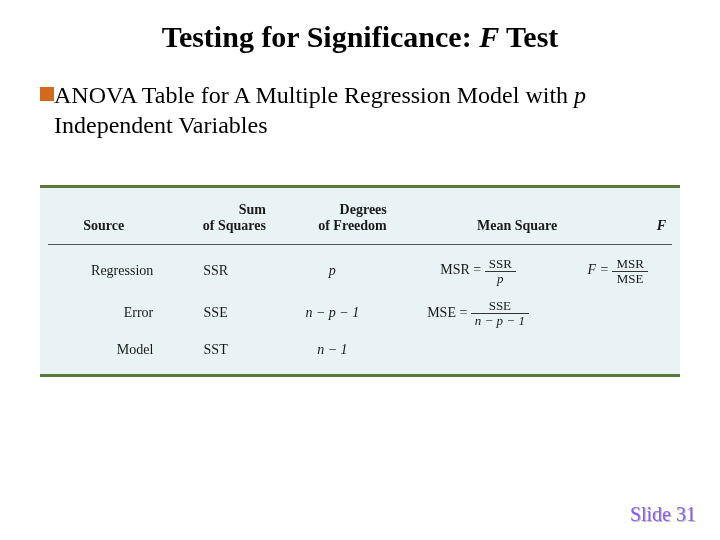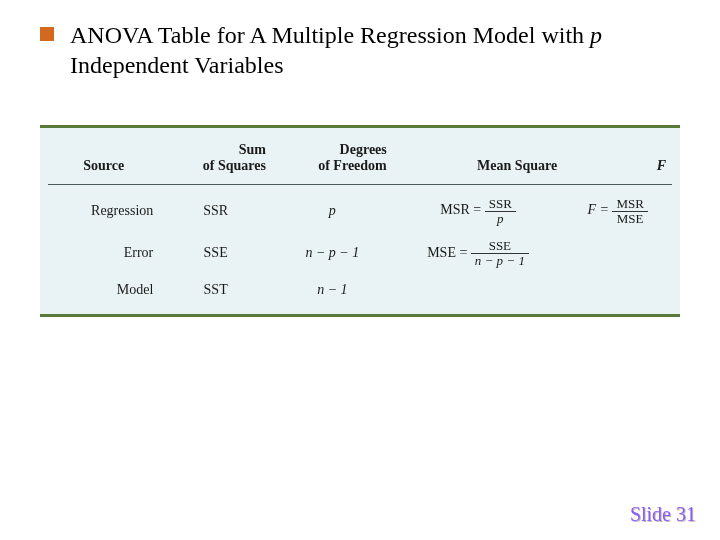--- a/index.html
+++ b/index.html
@@ -28,21 +28,20 @@
   }
   .title .italic {
     font-style: italic;
   }
   .body {
     padding: 20px 40px 0 40px;
   }
   .bullet-row {
     display: flex;
     align-items: flex-start;
-    gap: 16px;
   }
   .bullet {
     width: 14px;
     height: 14px;
     background: #d2691e;
     margin-top: 7px;
     flex: 0 0 auto;
   }
   .bullet-text {
     font-size: 24px;
@@ -98,20 +97,23 @@
     font-size: 20px;
     color: #8b5cf6;
     text-shadow: 1px 1px 0 #bbb;
   }
 </style>
 </head>
 <body>
 
 <div class="slide">
 
+  <div class="title">
+    <span>Testing for Significance:  </span><span class="italic">F</span><span>  Test</span>
+  </div>
 
   <div class="body">
     <div class="bullet-row">
       <div class="bullet"></div>
       <div class="bullet-text">
         <span>ANOVA Table for A Multiple Regression Model with </span><span class="ip">p</span><span> Independent Variables</span>
       </div>
     </div>
   </div>
 

